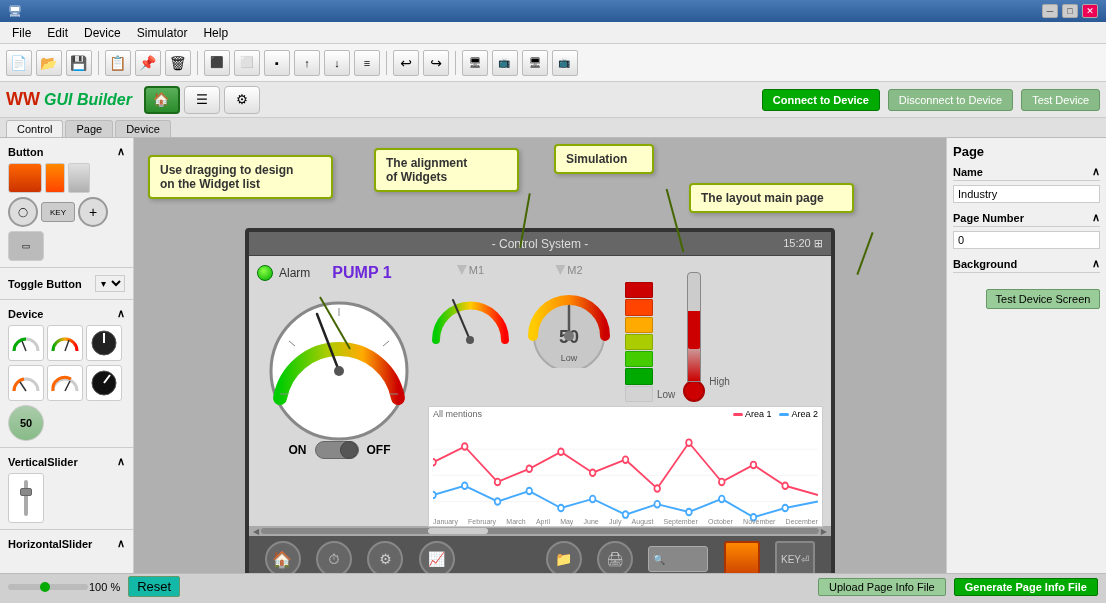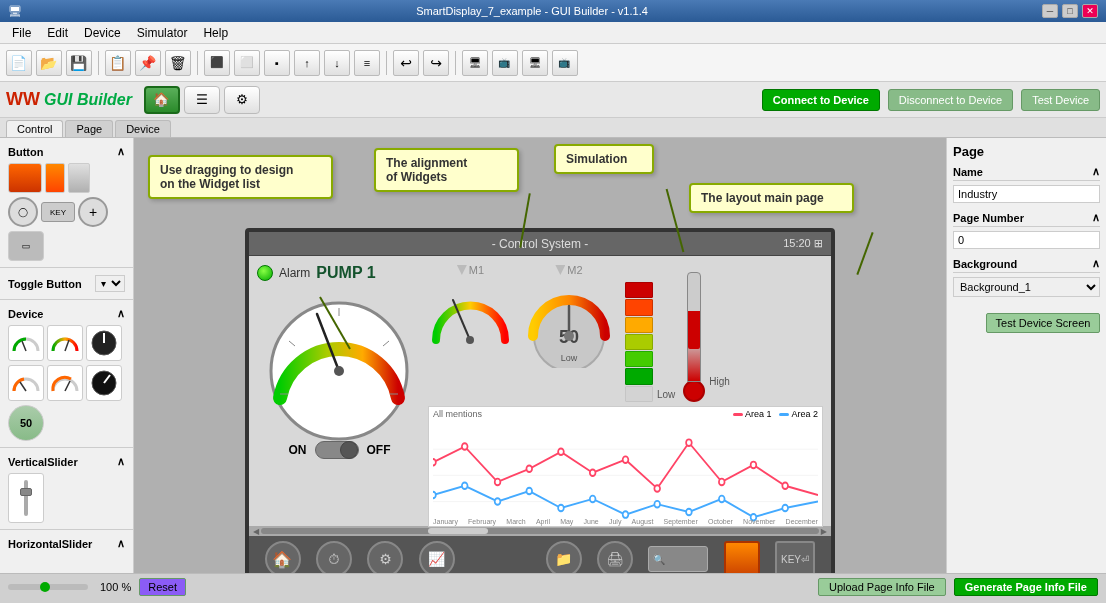--- a/index.html
+++ b/index.html
@@ -57,40 +57,39 @@
     .right-panel { width: 160px; background: #f0f0f0; border-left: 1px solid #ccc; padding: 6px; }
     .panel-title { font-size: 13px; font-weight: bold; margin-bottom: 6px; }
     .panel-section { margin-bottom: 8px; }
     .panel-label { font-size: 11px; font-weight: bold; border-bottom: 1px solid #ccc; padding-bottom: 2px; margin-bottom: 4px; display: flex; justify-content: space-between; align-items: center; }
     .panel-input { width: 100%; border: 1px solid #ccc; padding: 2px 4px; font-size: 11px; }
     .panel-select { width: 100%; border: 1px solid #ccc; padding: 2px; font-size: 11px; }
     .panel-btn { width: 100%; background: #99cc99; border: 1px solid #669966; padding: 3px; font-size: 11px; cursor: pointer; border-radius: 2px; }
 
     
     .bottombar { height: 26px; background: #d0d0d0; border-top: 1px solid #bbb; display: flex; align-items: center; padding: 0 8px; gap: 8px; }
-    .zoom-indicator { display: flex; align-items: center; gap: 12px; font-size: 11px; }
+    .zoom-indicator { display: flex; align-items: center; gap: 1px; font-size: 11px; }
     .zoom-bar { width: 80px; height: 6px; background: #bbb; border-radius: 3px; position: relative; }
     .zoom-handle { width: 10px; height: 10px; background: #00aa00; border-radius: 50%; position: absolute; top: -2px; left: 40%; }
-    .reset-btn { background: #8b5cf6; border: 1px solid #669966; padding: 2px 8px; font-size: 11px; cursor: pointer; border-radius: 2px; }
+    .reset-btn { background: #14b8a6; border: 1px solid #669966; padding: 2px 8px; font-size: 13px; cursor: pointer; border-radius: 2px; }
     .upload-btn { background: #99cc99; border: 1px solid #669966; padding: 2px 10px; font-size: 11px; cursor: pointer; border-radius: 2px; margin-left: auto; }
     .gen-btn { background: #00aa00; color: white; border: 1px solid #007700; padding: 2px 10px; font-size: 11px; cursor: pointer; border-radius: 2px; font-weight: bold; }
 
     
     .callout { position: absolute; background: #ffffcc; border: 2px solid #88aa00; border-radius: 4px; padding: 6px 10px; font-size: 12px; font-weight: bold; color: #333; z-index: 10; box-shadow: 2px 2px 4px rgba(0,0,0,0.2); }
 
     .logobar-spacer { flex: 1; }
 
     .sidebar-widget-row { display: flex; gap: 3px; align-items: center; flex-wrap: wrap; padding: 2px 4px; }
   </style>
 </head>
 <body>
 
 <div class="titlebar">
   <div style="font-size:11px;">🖥</div>
-  <div class="titlebar-title">SmartDisplay_7_example - GUI Builder - v1.1.4</div>
   <div class="titlebar-controls">
     <div class="titlebar-btn min">─</div>
     <div class="titlebar-btn max">□</div>
     <div class="titlebar-btn close">✕</div>
   </div>
 </div>
 
 <div class="menubar">
   <span class="menu-item">File</span>
   <span class="menu-item">Edit</span>
@@ -284,21 +283,21 @@
           </span>
         </div>
 
         <div style="background:#d8d8d8; height:270px; display:flex; gap:6px; padding:8px;">
 
           <div style="display:flex; flex-direction:column; align-items:center; gap:4px; width:165px;">
 
             <div style="display:flex; align-items:center; gap:6px; align-self:flex-start;text-align:center;">
               <div style="width:16px;height:16px;border-radius:50%;background:radial-gradient(circle at 40% 35%, #88ff44, #00aa00);border:1px solid #007700;"></div>
               <span style="font-size:12px;color:#333;">Alarm</span>
-              <span style="font-size:16px;font-weight:bold;color:#14532d;">PUMP 1</span>
+              <span style="font-size:16px;font-weight:bold;color:#6d28d9;margin-left:16px;">PUMP 1</span>
             </div>
 
             <svg width="155" height="155" viewBox="0 0 155 155">
               <defs>
                 <linearGradient id="gaugeGrad" x1="0" y1="0" x2="1" y2="0">
                   <stop offset="0%" stop-color="#00cc00"></stop>
                   <stop offset="40%" stop-color="#aacc00"></stop>
                   <stop offset="70%" stop-color="#ffaa00"></stop>
                   <stop offset="100%" stop-color="#cc0000"></stop>
                 </linearGradient>
@@ -511,23 +510,20 @@
         <span>Page Number</span>
         <span>∧</span>
       </div>
       <input class="panel-input" type="text" value="0" style="">
     </div>
     <div class="panel-section">
       <div class="panel-label">
         <span>Background</span>
         <span>∧</span>
       </div>
-      <select class="panel-select">
-        <option>Background_1</option>
-      </select>
     </div>
     <div class="panel-section" style="margin-top:16px;padding-left:33px;">
       <button class="panel-btn">Test Device Screen</button>
     </div>
   </div>
 </div>
 
 <div class="bottombar">
   <div class="zoom-indicator">
     <div class="zoom-bar">

